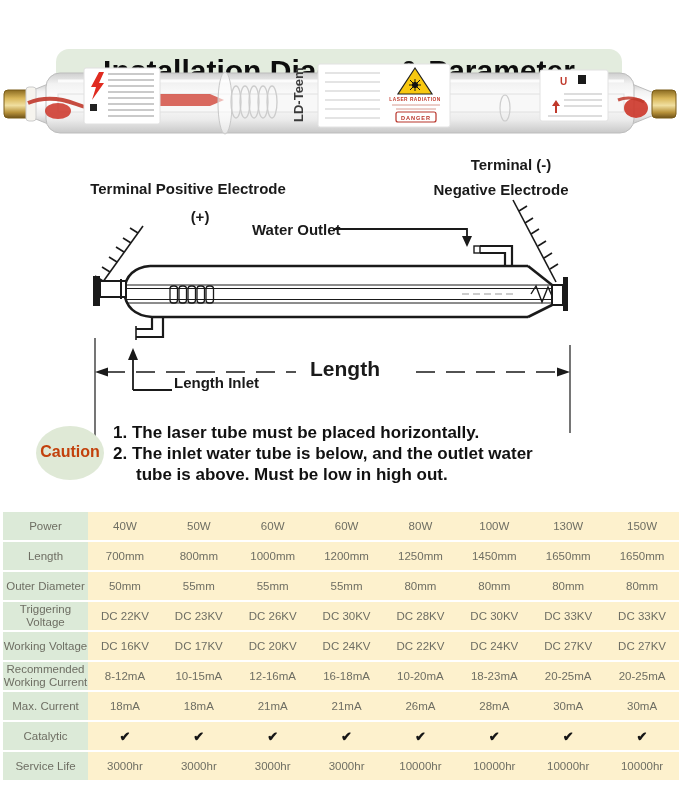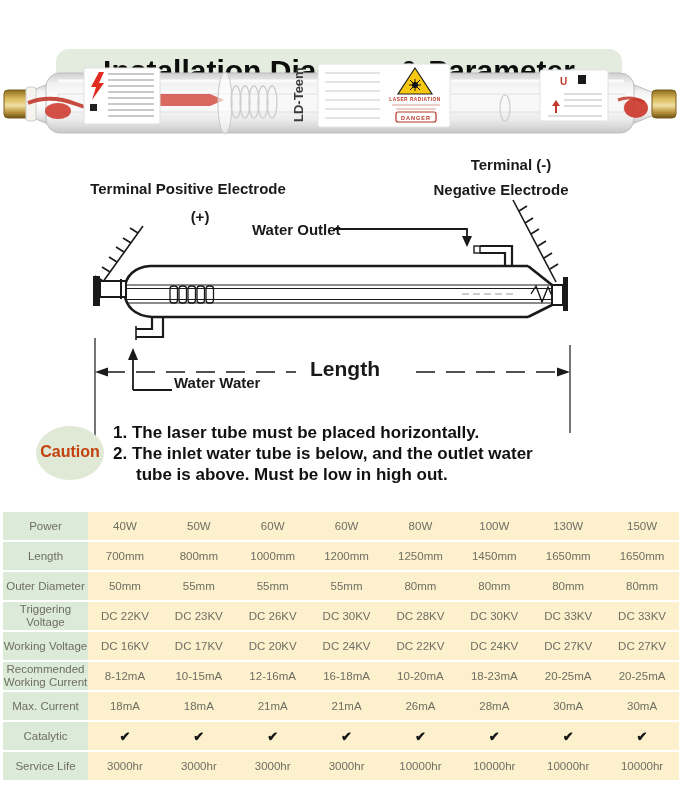--- a/index.html
+++ b/index.html
@@ -252,21 +252,21 @@
     <polygon points="95,222 108,217.5 108,226.5" fill="#1a1a1a" stroke="none"></polygon>
     <polygon points="570,222 557,217.5 557,226.5" fill="#1a1a1a" stroke="none"></polygon>
   </g>
 </svg>
 
 <div class="abs dlabel lbl-term-neg1">Terminal  (-)</div>
 <div class="abs dlabel lbl-term-neg2">Negative Electrode</div>
 <div class="abs dlabel lbl-term-pos1">Terminal Positive Electrode</div>
 <div class="abs dlabel lbl-term-pos2">(+)</div>
 <div class="abs dlabel lbl-outlet">Water Outlet</div>
-<div class="abs dlabel lbl-inlet">Water Water</div>
+<div class="abs dlabel lbl-inlet">Length Inlet</div>
 <div class="abs dlabel lbl-length">Length</div>
 
 <div class="abs caution-ellipse"></div>
 <div class="abs caution-text">Caution</div>
 <div class="abs caution-items">
   <div>1. The laser tube must be placed horizontally.</div>
   <div>2. The inlet water tube is below, and the outlet water</div>
   <div class="caution-line2b">tube is above. Must be low in high out.</div>
 </div>
 

